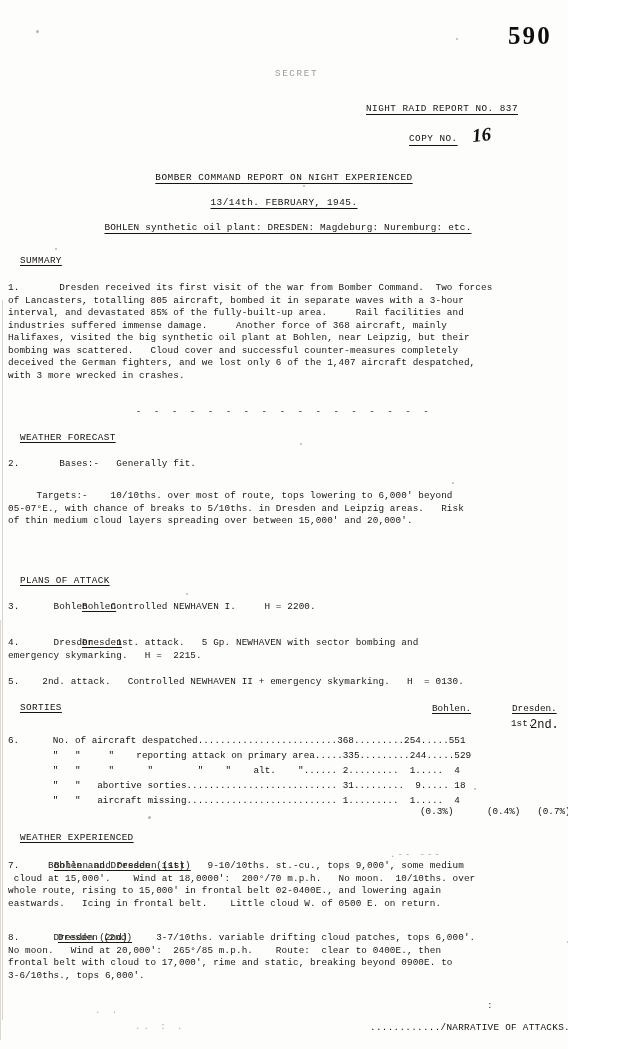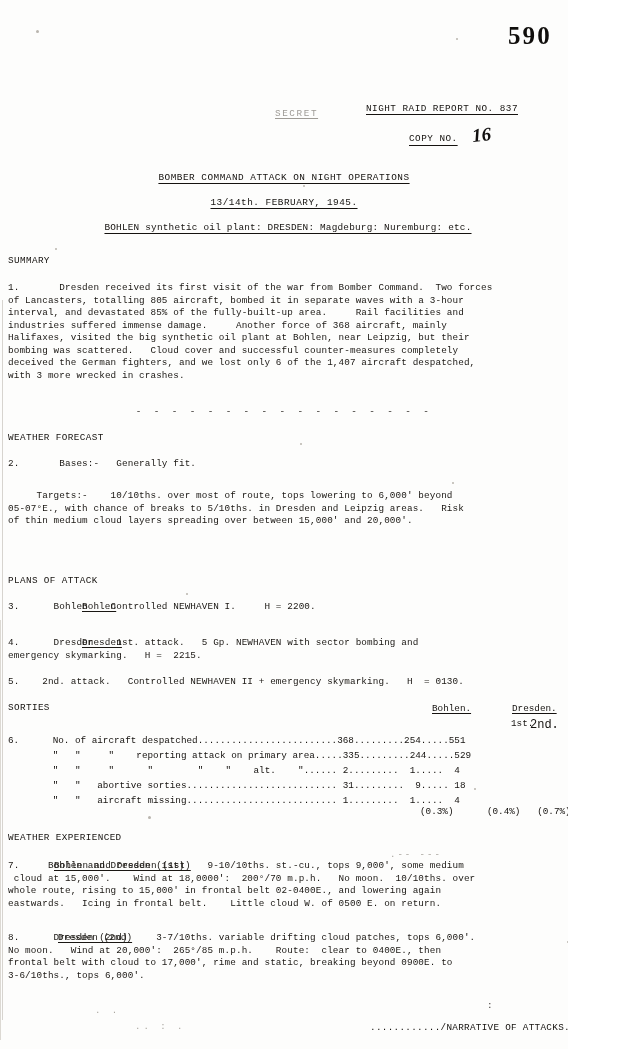--- a/index.html
+++ b/index.html
@@ -53,24 +53,22 @@
     color: #100e0c;
   }
 
   
   .secret {
     position: absolute;
     left: 275px; top: 68px;
     font-size: 9.3px;
     letter-spacing: 1.6px;
     color: #8e8a84;
-    text-decoration: underline;
     text-underline-offset: 2px;
     opacity: .85;
-    margin-top: 40px;
   }
 
   .hdr-report {
     position: absolute;
     left: 366px; top: 103px;
     font-size: 9.3px;
     letter-spacing: .5px;
     text-decoration: underline;
     text-underline-offset: 3px;
   }
@@ -118,23 +116,24 @@
     position: absolute;
     left: 0; right: 0; top: 222px;
     text-align: center;
     font-size: 9.4px;
     letter-spacing: .2px;
     padding-left: 8px;
   }
 
   .sec-head {
     position: absolute;
-    left: 8px;
+    left: 20px;
     font-size: 9.3px;
     letter-spacing: .4px;
+    text-decoration: underline;
     text-underline-offset: 2px;
   }
 
   .para { position: absolute; left: 8px; width: 605px; }
 
   .dashline {
     position: absolute;
     left: 0; right: 0; top: 406px;
     text-align: center;
     font-size: 9.3px;
@@ -229,21 +228,21 @@
   <div class="scan-edge2"></div>
 
   <div class="pageno">590</div>
 
   <div class="secret">SECRET</div>
 
   <div class="hdr-report">NIGHT RAID REPORT NO. 837</div>
   <div class="hdr-copy">COPY NO.</div>
   <div class="copyno">16</div>
 
-  <div class="title1"><span>BOMBER COMMAND ATTACK ON NIGHT OPERATIONS</span></div>
+  <div class="title1"><span>BOMBER COMMAND REPORT ON NIGHT EXPERIENCED</span></div>
   <div class="title2"><span>13/14th. FEBRUARY, 1945.</span></div>
   <div class="title3"><span>BOHLEN synthetic oil plant: DRESDEN: Magdeburg: Nuremburg: etc.</span></div>
 
   <div class="sec-head" style="top:255px">SUMMARY</div>
   <div class="t para" style="top:282px"><span>1.       Dresden received its first visit of the war from Bomber Command.  Two forces</span>
 <span>of Lancasters, totalling 805 aircraft, bombed it in separate waves with a 3-hour</span>
 <span>interval, and devastated 85% of the fully-built-up area.     Rail facilities and</span>
 <span>industries suffered immense damage.     Another force of 368 aircraft, mainly</span>
 <span>Halifaxes, visited the big synthetic oil plant at Bohlen, near Leipzig, but their</span>
 <span>bombing was scattered.   Cloud cover and successful counter-measures completely</span>

